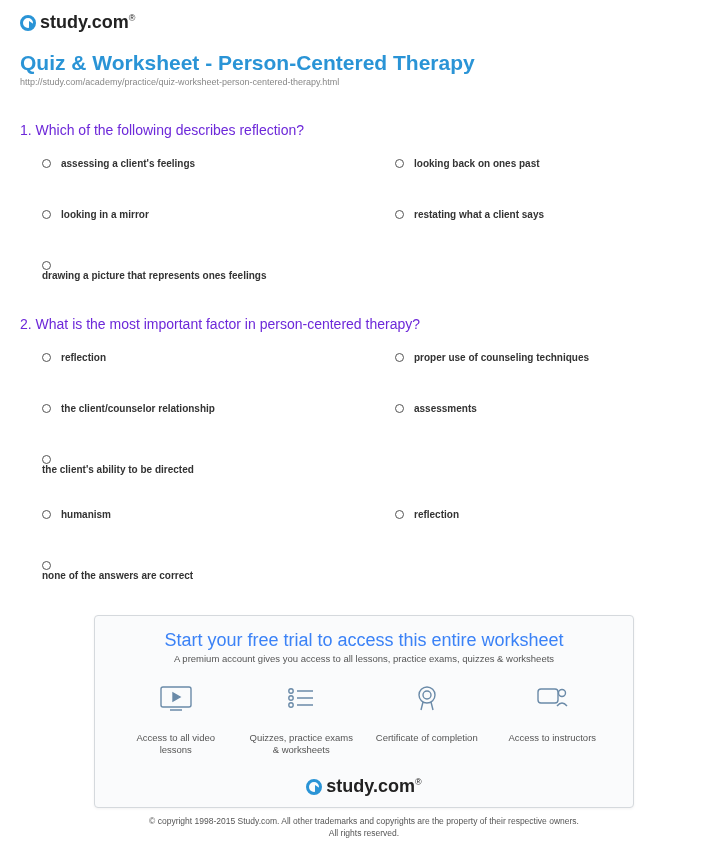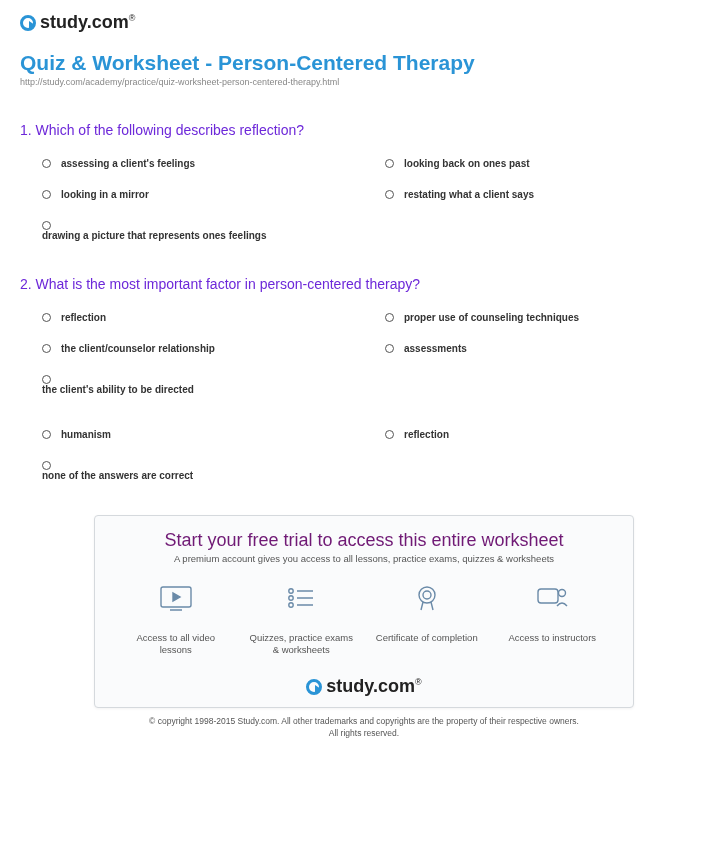--- a/index.html
+++ b/index.html
@@ -22,33 +22,33 @@
     border-bottom: 4px solid transparent;
   }
   .logo-text { font-size: 18px; font-weight: bold; color: #222; }
   .logo-text sup { font-size: 9px; font-weight: normal; }
   .title {
     color: #2a94d6; font-size: 21px; font-weight: bold; margin-bottom: 2px;
   }
   .url { font-size: 9px; color: #888; margin-bottom: 34px; }
   .question { margin-bottom: 34px; }
   .q-text { font-size: 14px; color: #6d28d9; margin-bottom: 18px; line-height: 1.35; }
-  .options { display: grid; grid-template-columns: 1fr 1fr; column-gap: 20px; row-gap: 20px; padding-left: 22px; }
+  .options { display: grid; grid-template-columns: 1fr 1fr; column-gap: 20px; row-gap: 20px; padding-left: 22px; gap: 40px; }
   .option { display: flex; align-items: flex-start; font-size: 10px; font-weight: bold; color: #333; }
   .radio {
     width: 9px; height: 9px; border: 1px solid #555; border-radius: 50%;
     margin-right: 10px; flex-shrink: 0; margin-top: 1px; background: #fff;
   }
   .option-full { grid-column: 1 / -1; flex-direction: column; }
   .cta-box {
     margin: 20px auto 6px auto; width: 540px; border: 1px solid #d5d9dd;
     border-radius: 4px; background: #fafbfc; text-align: center; overflow: hidden;
     box-shadow: 0 1px 3px rgba(0,0,0,0.05);
   }
-  .cta-title { color: #701a75; font-size: 18px; font-weight: 400; padding: 14px 10px 2px; }
+  .cta-title { color: #3b82f6; font-size: 18px; font-weight: 400; padding: 14px 10px 2px; }
   .cta-sub { font-size: 9.5px; color: #555; padding-bottom: 14px; }
   .cta-features { display: flex; justify-content: space-around; padding: 6px 18px 14px; }
   .cta-feat { width: 110px; display: flex; flex-direction: column; align-items: center; gap: 12px; }
   .cta-icon { width: 36px; height: 28px; margin-bottom: 8px; display:flex; align-items:center; justify-content:center; }
   .cta-icon svg { stroke: #6a8aa8; fill: none; stroke-width: 1.4; }
   .cta-feat-text { font-size: 9.5px; color: #555; line-height: 1.3; }
   .cta-logo-row { display:flex; justify-content:center; align-items:center; padding: 6px 0 10px; }
   .cta-banner {
     background: #3a8fc0; color: #fff; font-size: 10px; padding: 9px 10px;
   }

